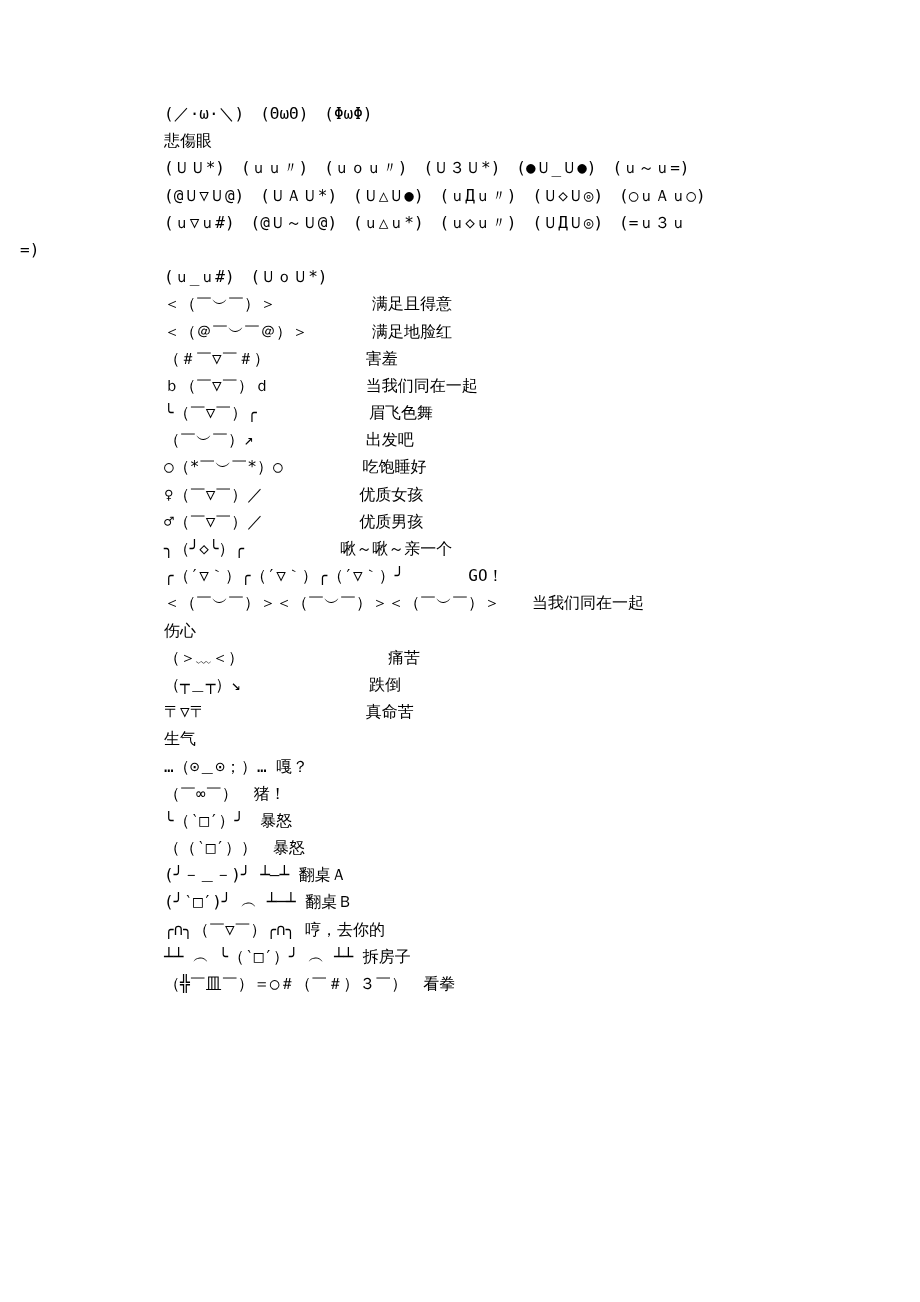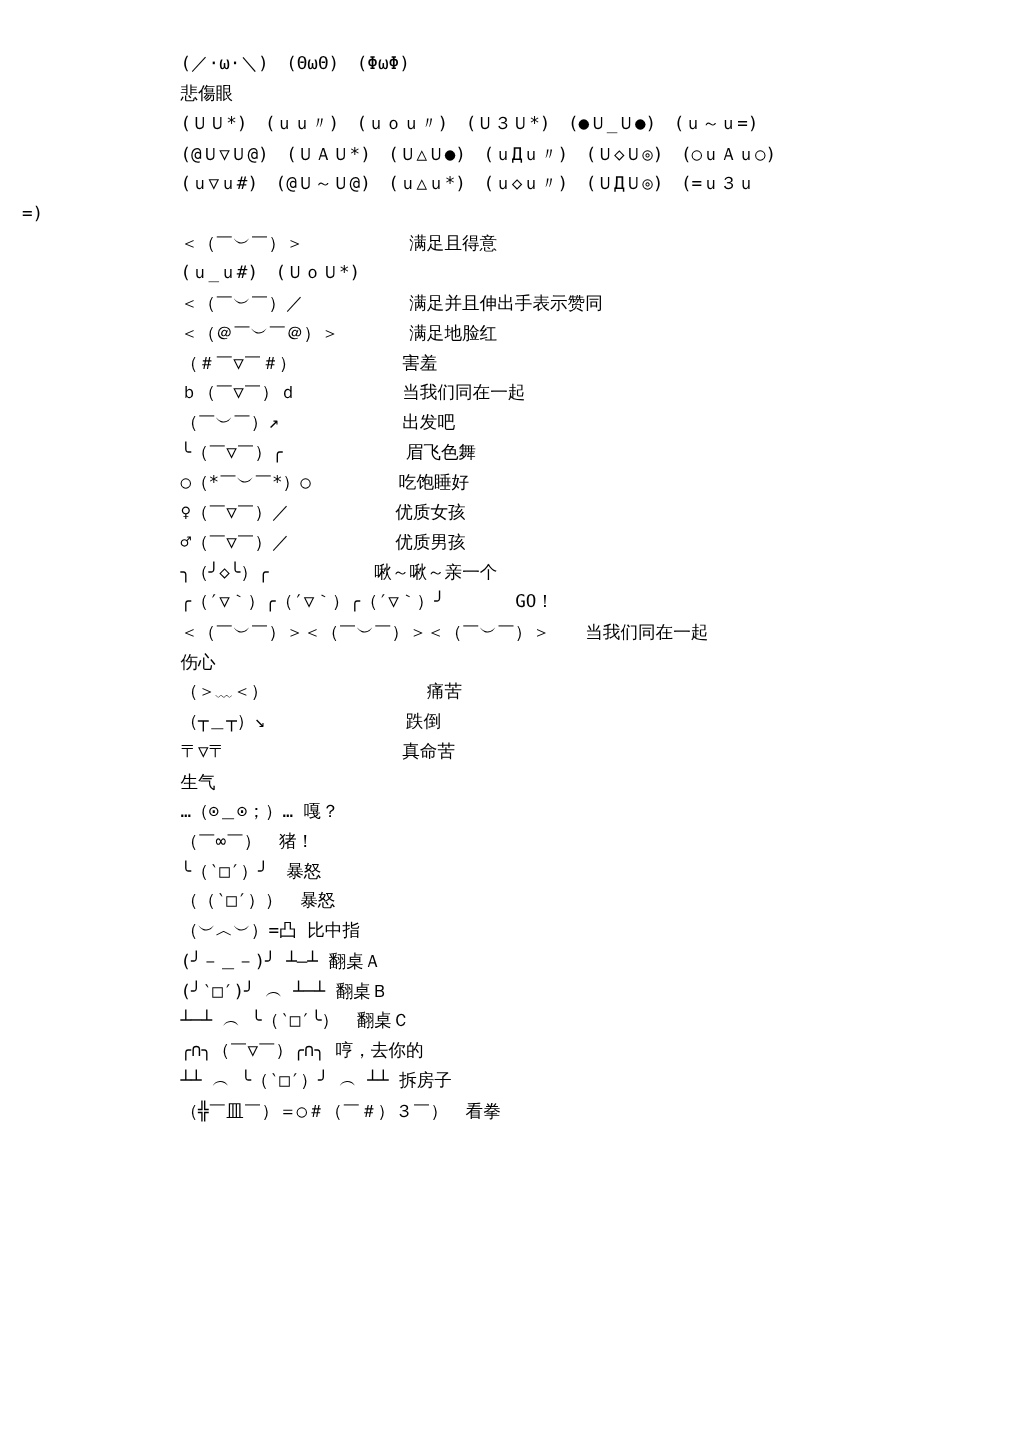--- a/index.html
+++ b/index.html
@@ -5,67 +5,64 @@
   body {
     margin: 0;
     padding: 0;
     background: #fff;
     font-family: "SimSun", "Songti", "MS Mincho", serif;
     font-size: 16px;
     color: #000;
     width: 920px;
   }
   .page {
-    padding: 44px 0 100px 0;
+    padding: 100px 0 100px 0;
     line-height: 1.7;
   }
   .line {
     white-space: pre;
     font-family: "SimSun", "MS Gothic", monospace;
   }
   .indent1 { padding-left: 164px; }
   .indent0 { padding-left: 20px; }
 </style>
 </head>
 <body>
 
 <div class="page" id="doc">
     <div class="line indent1">(／·ω·＼)　(ΘωΘ)　(ΦωΦ)</div>
     <div class="line indent1">悲傷眼</div>
     <div class="line indent1"></div>
     <div class="line indent1">(ＵＵ*)　(ｕｕ〃)　(ｕｏｕ〃)　(Ｕ３Ｕ*)　(●Ｕ_Ｕ●)　(ｕ～ｕ=)</div>
     <div class="line indent1">(@Ｕ▽Ｕ@)　(ＵＡＵ*)　(Ｕ△Ｕ●)　(ｕДｕ〃)　(Ｕ◇Ｕ◎)　(○ｕＡｕ○)</div>
     <div class="line indent1">(ｕ▽ｕ#)　(@Ｕ～Ｕ@)　(ｕ△ｕ*)　(ｕ◇ｕ〃)　(ＵДＵ◎)　(=ｕ３ｕ</div>
     <div class="line indent0">=)</div>
+    <div class="line indent1">(ｕ_ｕ#)　(ＵｏＵ*)</div>
     <div class="line indent1">＜（￣︶￣）＞　　　　　　满足且得意</div>
-    <div class="line indent1">(ｕ_ｕ#)　(ＵｏＵ*)</div>
-    <div class="line indent1">＜（￣︶￣）／　　　　　　满足并且伸出手表示赞同</div>
     <div class="line indent1">＜（＠￣︶￣＠）＞　　　　满足地脸红</div>
     <div class="line indent1">（＃￣▽￣＃）　　　　　　害羞</div>
     <div class="line indent1">ｂ（￣▽￣）ｄ　　　　　　当我们同在一起</div>
+    <div class="line indent1">╰（￣▽￣）╭　　　　　　　眉飞色舞</div>
     <div class="line indent1">（￣︶￣）↗　　　　　　　出发吧</div>
-    <div class="line indent1">╰（￣▽￣）╭　　　　　　　眉飞色舞</div>
     <div class="line indent1">○（*￣︶￣*）○　　　　　吃饱睡好</div>
     <div class="line indent1">♀（￣▽￣）／　　　　　　优质女孩</div>
     <div class="line indent1">♂（￣▽￣）／　　　　　　优质男孩</div>
     <div class="line indent1">╮（╯◇╰）╭　　　　　　啾～啾～亲一个</div>
     <div class="line indent1">╭（′▽｀）╭（′▽｀）╭（′▽｀）╯　　　　GO！</div>
     <div class="line indent1">＜（￣︶￣）＞＜（￣︶￣）＞＜（￣︶￣）＞　　当我们同在一起</div>
     <div class="line indent1"></div>
     <div class="line indent1">伤心</div>
     <div class="line indent1"></div>
     <div class="line indent1">（＞﹏＜）　　　　　　　　　痛苦</div>
     <div class="line indent1">（┬＿┬）↘　　　　　　　　跌倒</div>
     <div class="line indent1">〒▽〒　　　　　　　　　　真命苦</div>
     <div class="line indent1">生气</div>
     <div class="line indent1"></div>
     <div class="line indent1">…（⊙＿⊙；）… 嘎？</div>
     <div class="line indent1">（￣∞￣）　猪！</div>
     <div class="line indent1">╰（‵□′）╯　暴怒</div>
     <div class="line indent1">（（‵□′））　暴怒</div>
-    <div class="line indent1">（︶︿︶）=凸 比中指</div>
     <div class="line indent1">(╯－＿－)╯ ┴—┴ 翻桌Ａ</div>
     <div class="line indent1">(╯‵□′)╯ ︵ ┴─┴ 翻桌Ｂ</div>
-    <div class="line indent1">┴─┴ ︵ ╰（‵□′╰）　翻桌Ｃ</div>
     <div class="line indent1">╭∩╮（￣▽￣）╭∩╮ 哼，去你的</div>
     <div class="line indent1">┴┴ ︵ ╰（‵□′）╯ ︵ ┴┴ 拆房子</div>
     <div class="line indent1">（╬￣皿￣）＝○＃（￣＃）３￣）　看拳</div>
   </div>
 
 </body></html>

